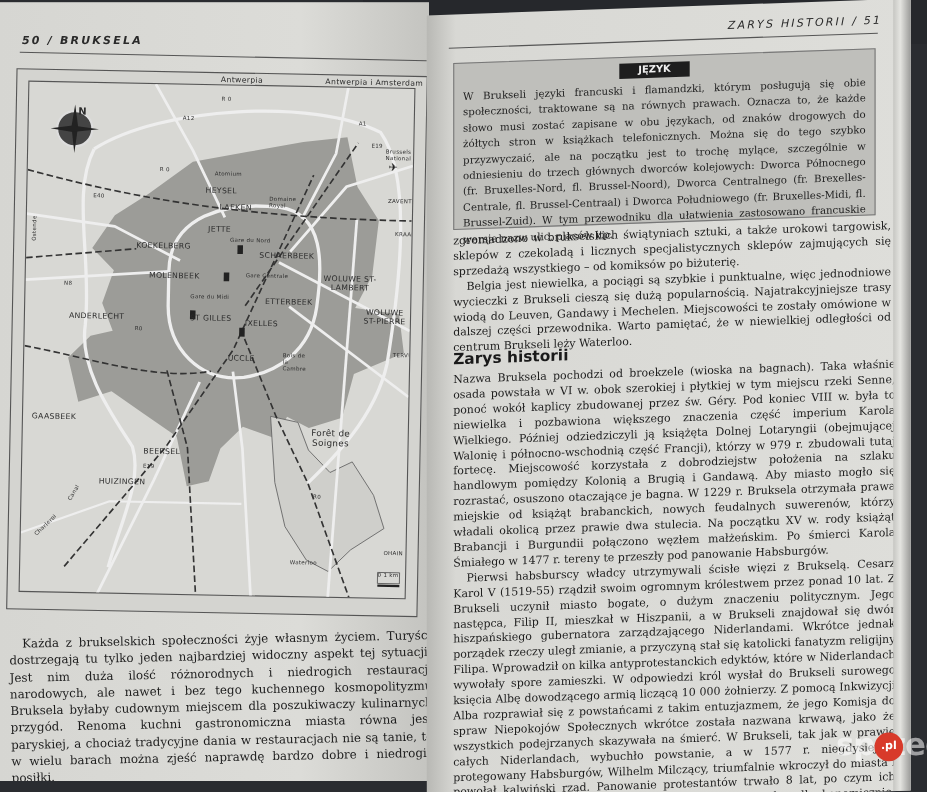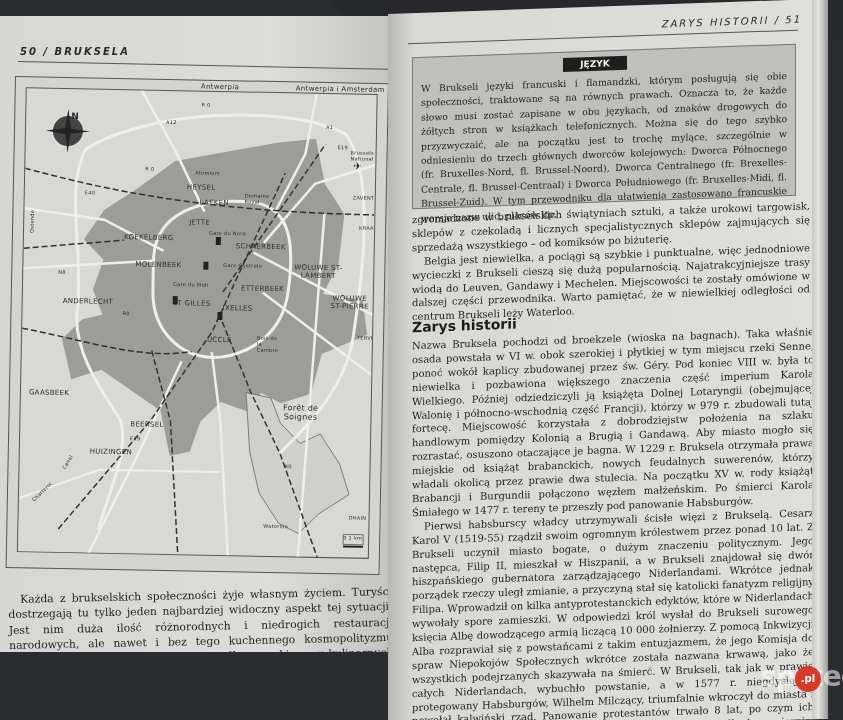--- a/index.html
+++ b/index.html
@@ -1,18 +1,18 @@
 <!DOCTYPE html>
 <html><head>
 <meta charset="utf-8">
 <style>
   html, body { margin:0; padding:0; }
   body { width:843px; height:720px; overflow:hidden; background:#2a2c30; position:relative; font-family:"DejaVu Serif", serif; }
   .page { position:absolute; background:#dcdcd8; color:#1e1e1e; overflow:hidden; }
-  #left-page { left:0; top:16px; width:390px; height:636px; background:linear-gradient(90deg,#d6d6d2 0%,#dcdcd8 70%,#c4c4c0 100%); }
+  #left-page { left:0; top:2px; width:390px; height:708px; background:linear-gradient(90deg,#d6d6d2 0%,#dcdcd8 70%,#c4c4c0 100%); }
   #right-page { left:388px; top:0; width:440px; height:720px; background:linear-gradient(90deg,#b8b8b4 0%,#d8d8d4 6%,#dededa 100%); transform:skewY(-2deg); transform-origin:left top; top:14px; }
   .dark-corner { position:absolute; left:330px; top:0; width:513px; height:40px; background:#26282c; border-bottom-left-radius:200px 40px; }
   .edge { position:absolute; right:0; top:0; width:16px; height:720px; background:linear-gradient(90deg,#c6c6c2,#e4e4e0 40%,#9a9a98); }
 
   .running-head { position:absolute; font-family:"DejaVu Sans", sans-serif; font-style:italic; font-weight:bold; font-size:10px; letter-spacing:2px; color:#2a2a2a; }
   #left-head { left:20px; top:30px; }
   #left-rule { position:absolute; left:18px; top:45px; width:370px; height:1px; background:#555; transform:rotate(1.2deg); transform-origin:left; }
   #right-head { right:26px; top:14px; font-weight:normal; }
   #right-rule { position:absolute; left:20px; top:30px; width:390px; height:1px; background:#555; }
 

